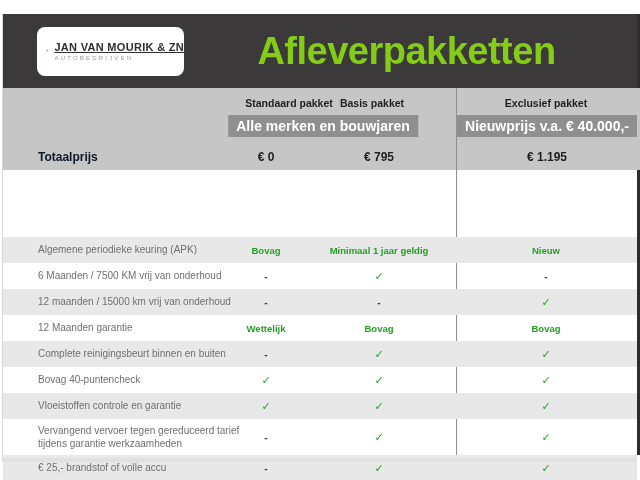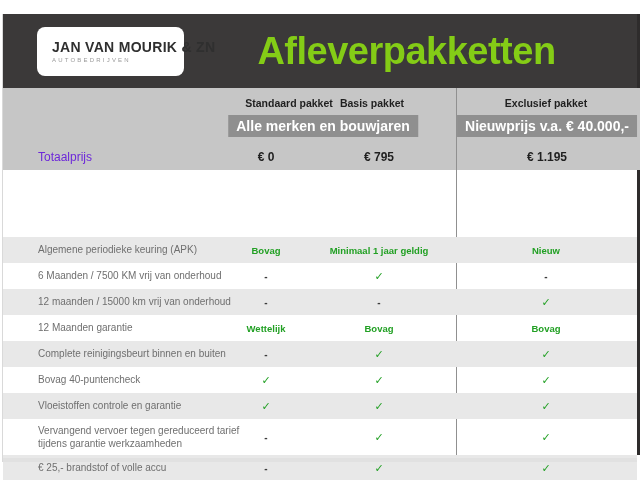--- a/index.html
+++ b/index.html
@@ -5,30 +5,30 @@
   html,body{margin:0;padding:0;background:#fff;}
   body{width:640px;height:480px;font-family:"Liberation Sans","DejaVu Sans",sans-serif;}
   .page{position:relative;width:640px;height:480px;background:#fff;overflow:hidden;}
 
   .left-line{position:absolute;left:2px;top:14px;width:1px;height:448px;background:#d9d9d9;}
   .right-line{position:absolute;left:637px;top:14px;width:3px;height:441px;background:#2e2c2c;}
 
   .topbar{position:absolute;left:3px;top:14px;width:634px;height:74px;background:#3b3939;display:flex;align-items:center;}
   .logo-card{margin-left:34px;width:147px;height:49px;background:#fff;border-radius:8px;display:flex;align-items:center;padding-left:9px;box-sizing:border-box;gap:6px;flex:none;}
   .logo-text{display:flex;flex-direction:column;}
-  .logo-name{font-size:14px;font-weight:bold;color:#2f2f2f;letter-spacing:0.3px;white-space:nowrap;}
+  .logo-name{font-size:11px;font-weight:bold;color:#2f2f2f;letter-spacing:0.3px;white-space:nowrap;text-decoration:underline;}
   .logo-sub{font-size:6px;color:#9a9a9a;letter-spacing:2.2px;margin-top:2px;white-space:nowrap;}
   .title{flex:1;text-align:center;color:#84cc16;font-weight:bold;font-size:38px;letter-spacing:-0.5px;padding-right:8px;}
 
   .subheader{position:absolute;left:3px;top:88px;width:638px;height:82px;background:#c6c6c6;}
   .col-h{position:absolute;top:9px;transform:translateX(-50%);font-size:10.5px;font-weight:bold;color:#1f1f1f;white-space:nowrap;}
   .col-h1{left:286px}.col-h2{left:369px}.col-h3{left:543px}
   .badge{position:absolute;top:27px;transform:translateX(-50%);background:#8f8f8f;color:#fff;font-weight:bold;font-size:14px;padding:3px 8px;white-space:nowrap;}
   .badge1{left:320px}.badge2{left:544px}
-  .total-label{position:absolute;left:35px;top:62px;font-size:12px;font-weight:normal;color:#6d28d9;}
+  .total-label{position:absolute;left:35px;top:62px;font-size:12px;font-weight:bold;color:#0f172a;}
   .price{position:absolute;top:62px;transform:translateX(-50%);font-size:12px;font-weight:bold;color:#1f1f1f;white-space:nowrap;}
   .p1{left:263px}.p2{left:376px}.p3{left:544px}
 
   .divider-v{position:absolute;left:456px;top:88px;width:1px;height:374px;background:#909090;}
 
   .rows{position:absolute;left:3px;top:193px;width:634px;margin-top:44px;}
   .row{position:relative;height:26px;}
   .row.tall{height:36px;}
   .row.alt{background:#e8e8e8;}
   .row-label{position:absolute;left:35px;top:50%;transform:translateY(-50%);font-size:10px;color:#6f6f6f;white-space:pre-line;width:250px;line-height:1.25;}

